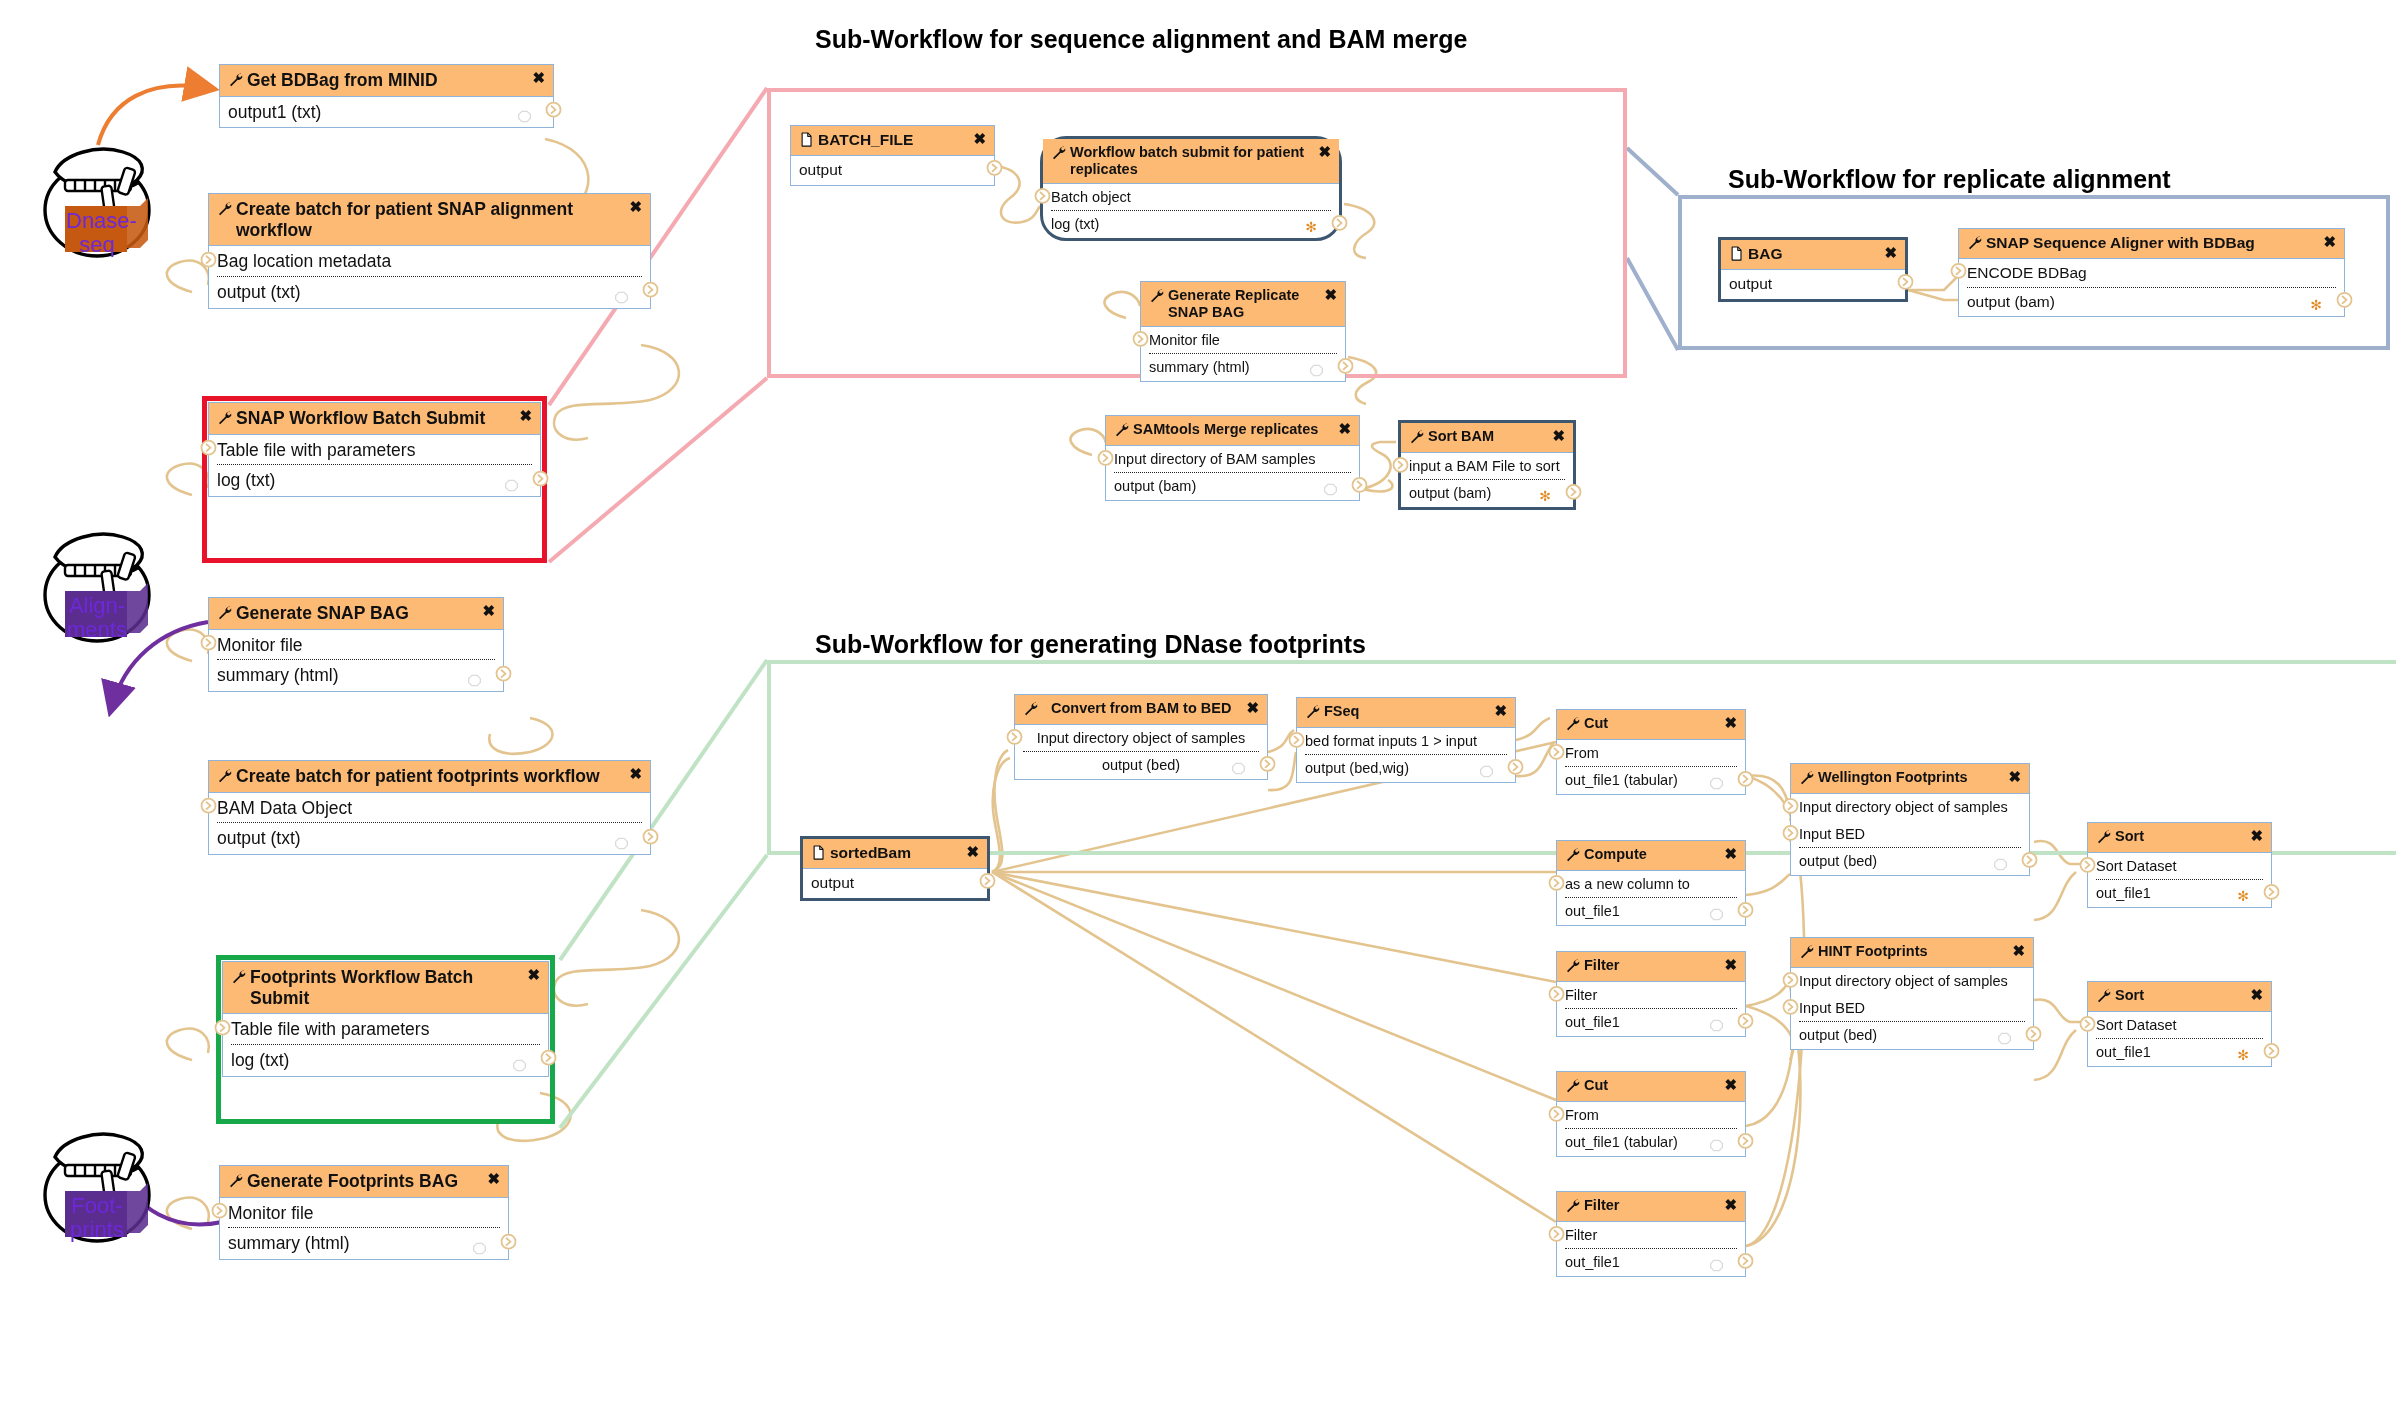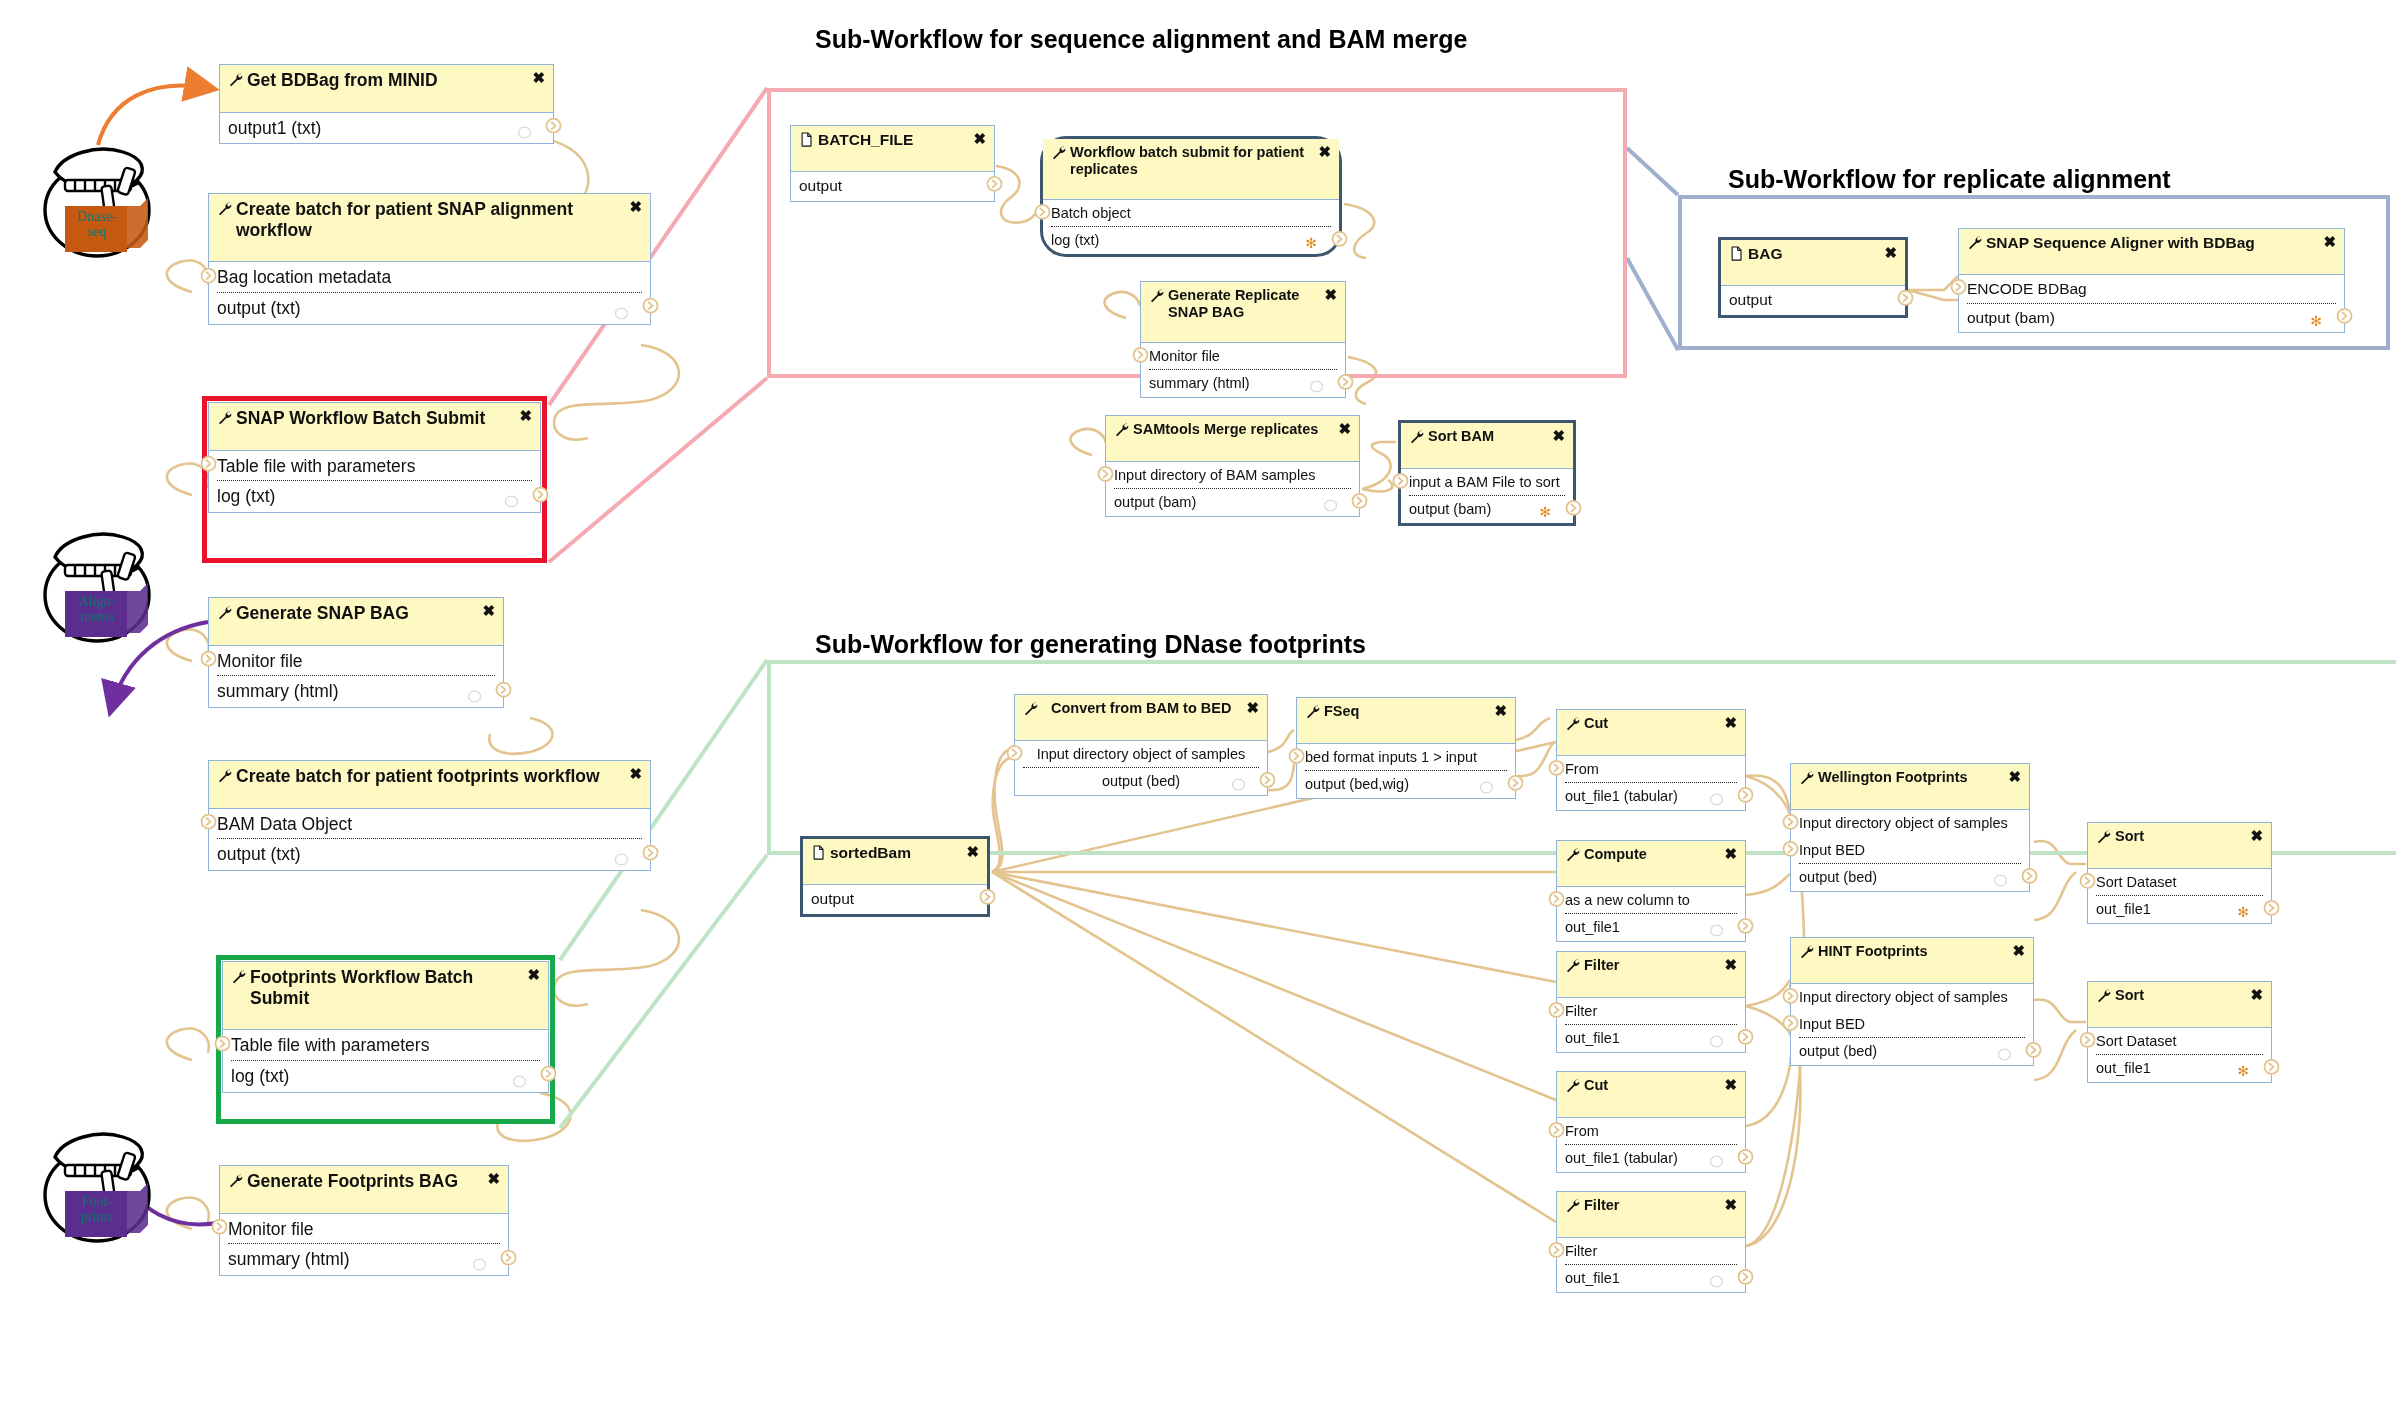--- a/index.html
+++ b/index.html
@@ -4,22 +4,22 @@
 <style>
   html,body{margin:0;padding:0;background:#ffffff;}
   body{width:2396px;height:1414px;position:relative;overflow:hidden;
        font-family:"Liberation Sans", sans-serif;color:#111;}
   #canvas{position:absolute;left:0;top:0;width:2396px;height:1414px;}
   svg.links{position:absolute;left:0;top:0;width:2396px;height:1414px;pointer-events:none;}
 
   
   .node{position:absolute;background:#ffffff;border:1px solid #8fb3d9;
         box-sizing:border-box;z-index:5;}
-  .node .hd{background:#fef9c3;border-bottom:1px solid #8fb3d9;
-            display:flex;align-items:flex-start;padding:5px 8px 21px 8px;
+  .node .hd{background:#fdba74;border-bottom:1px solid #8fb3d9;
+            display:flex;align-items:flex-start;padding:5px 8px 5px 8px;
             font-weight:bold;line-height:1.18;}
   .node .hd .ttl{flex:1 1 auto;padding-right:6px;}
   .node .hd .xb{flex:0 0 auto;font-weight:bold;font-size:15px;line-height:1.1;}
   .node .row{padding:5px 8px;position:relative;line-height:1.18;}
   .node .row.termdot:after{content:"";position:absolute;left:8px;right:8px;bottom:0;
         border-bottom:1.5px dotted #222;}
   .wr{display:inline-block;margin-right:4px;transform:translateY(1px);}
 
   
   .s14{font-size:14.5px;}
@@ -42,22 +42,22 @@
   .sw-green{border:4px solid #bfe3c4;}
 
   .swtitle{position:absolute;font-weight:bold;color:#000;z-index:6;white-space:nowrap;margin-left:48px;}
 
   
   .ports{position:absolute;right:4px;bottom:4px;display:flex;align-items:center;gap:3px;}
   .hexg{width:13px;height:13px;opacity:.35;}
   .ast{color:#e08a20;font-size:14px;line-height:1;}
 
   
-  .bagcap{position:absolute;color:#0f766e;font-size:14px;line-height:1.08;
-          text-align:center;font-family:Liberation Serif, serif;z-index:4;}
+  .bagcap{position:absolute;color:#6d28d9;font-size:22px;line-height:1.08;
+          text-align:center;font-family:Liberation Sans, sans-serif;z-index:4;}
   .bag{position:absolute;z-index:3;}
 </style>
 </head>
 <body>
 
 <div id="canvas">
 
   <svg class="links" viewBox="0 0 2396 1414">
     <defs>
       <marker id="arrOr" markerWidth="9" markerHeight="9" refX="6" refY="4.5" orient="auto">

